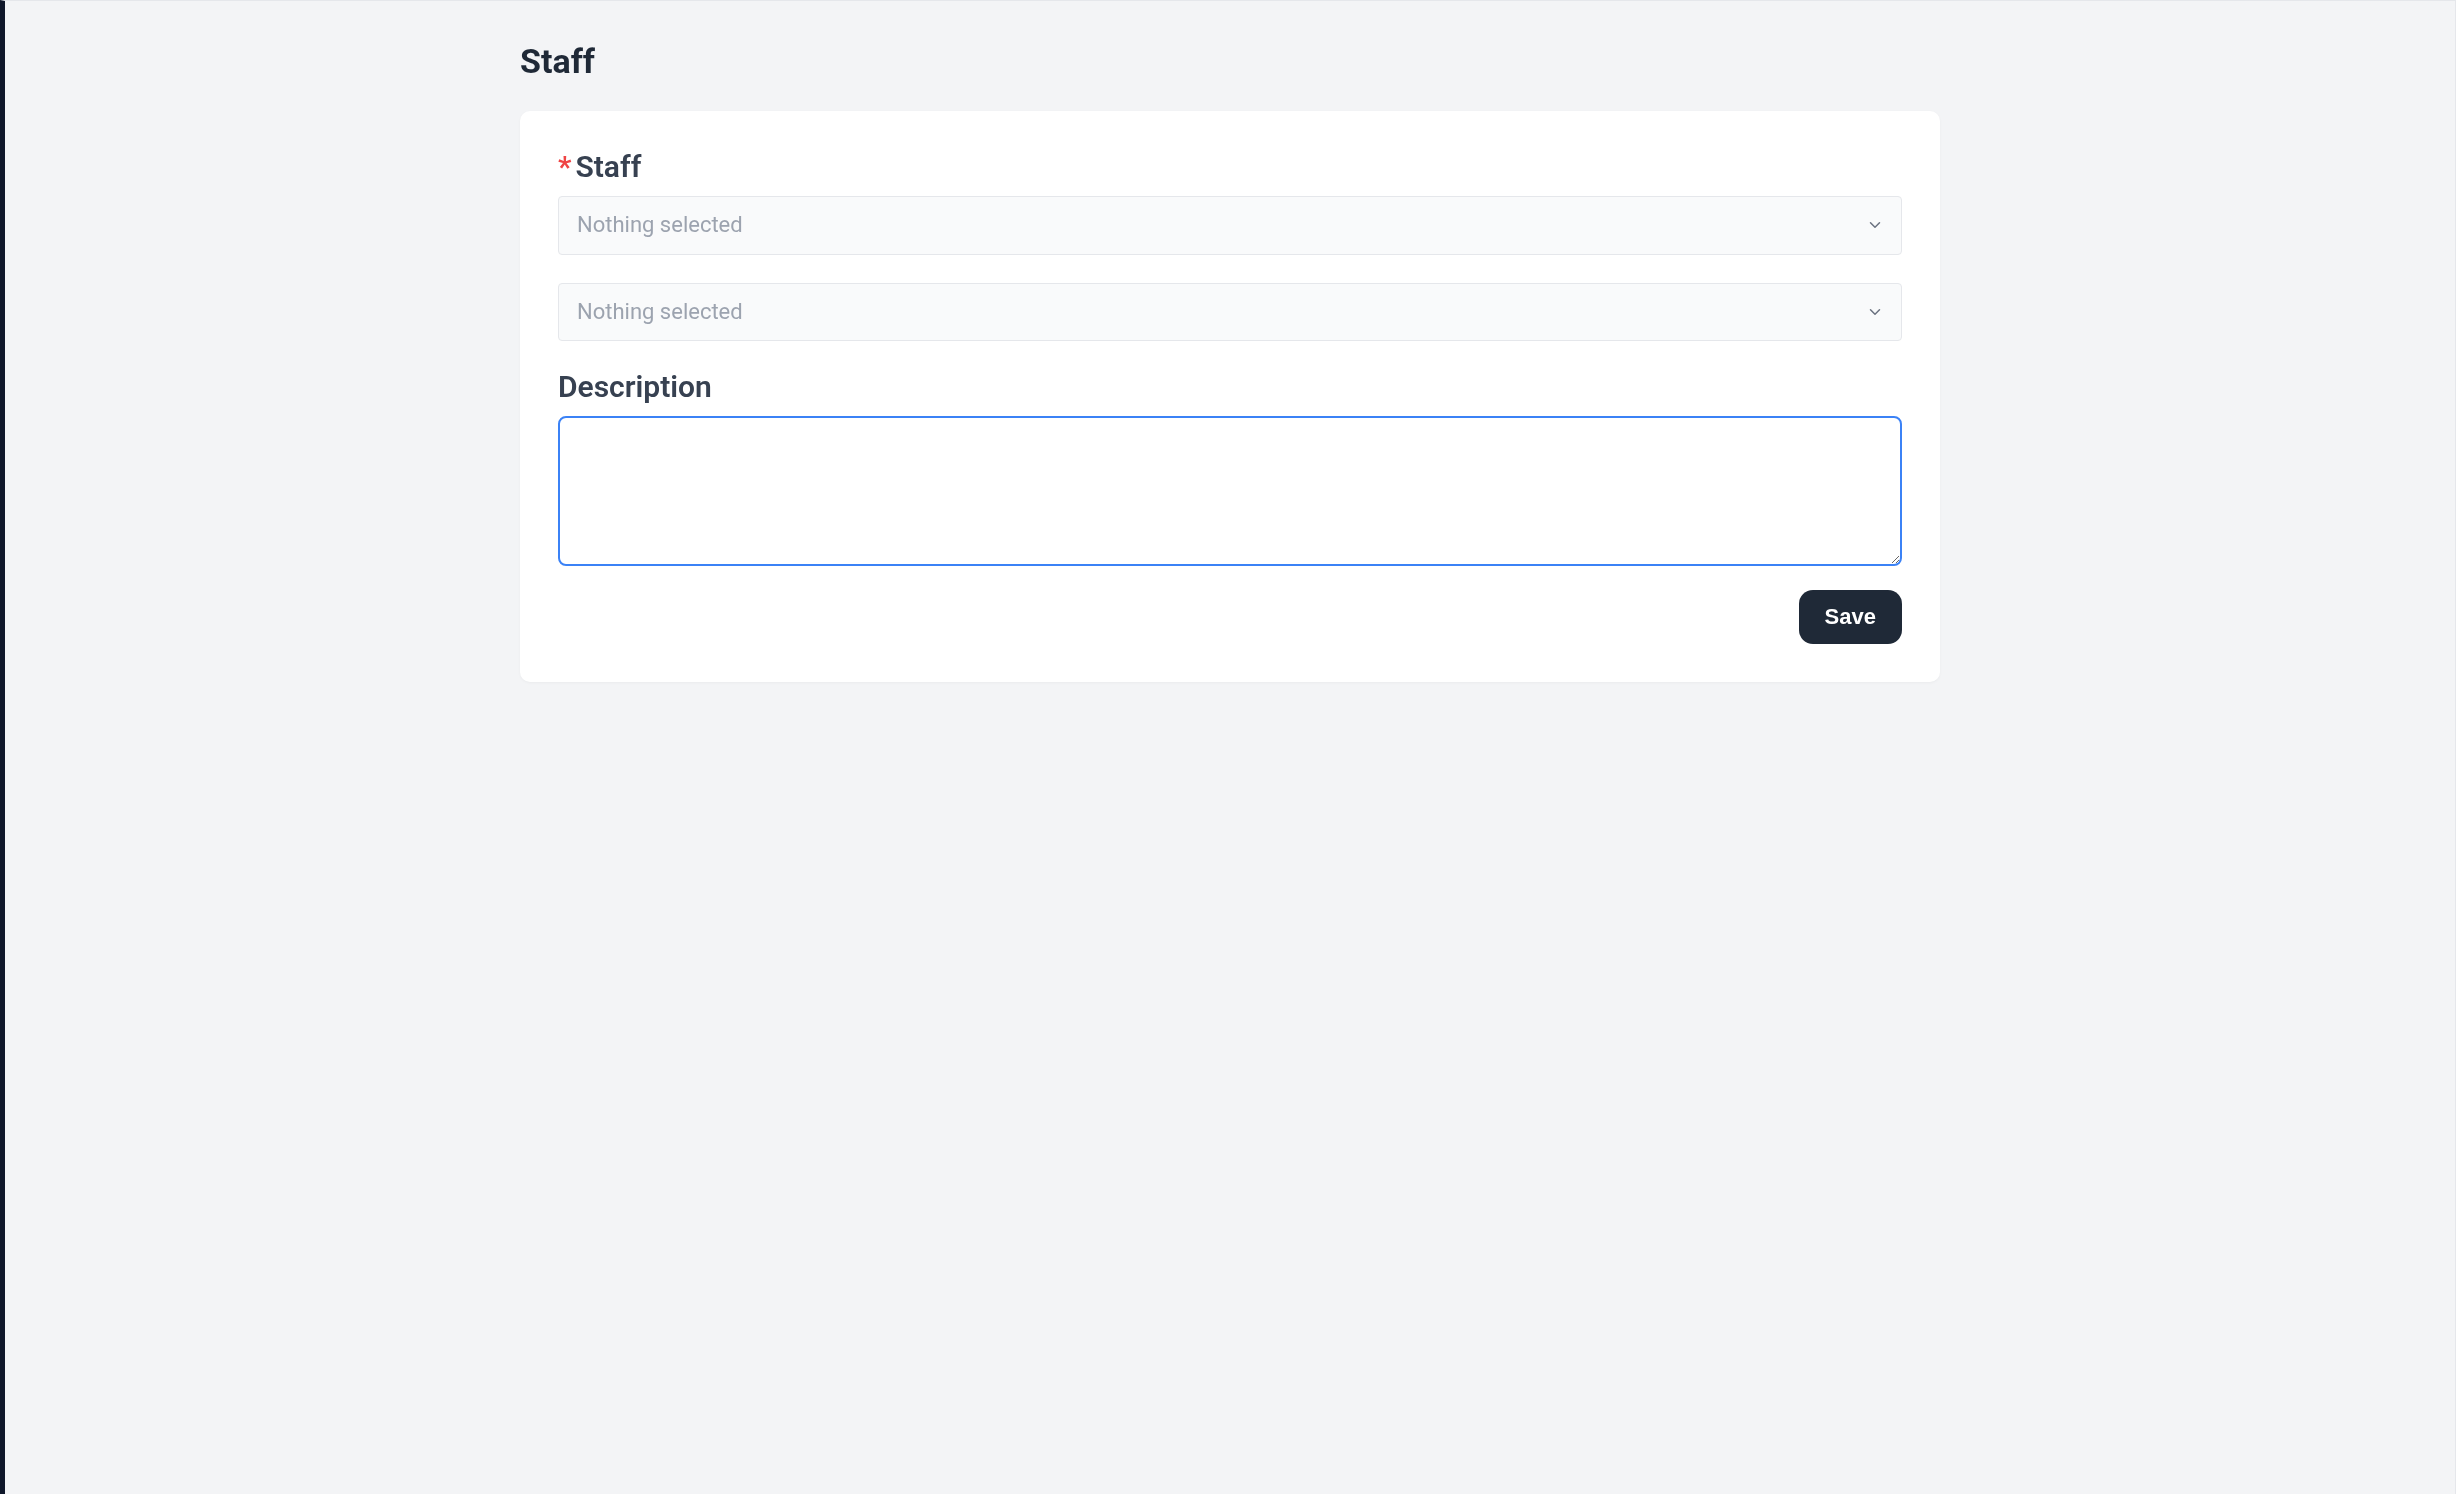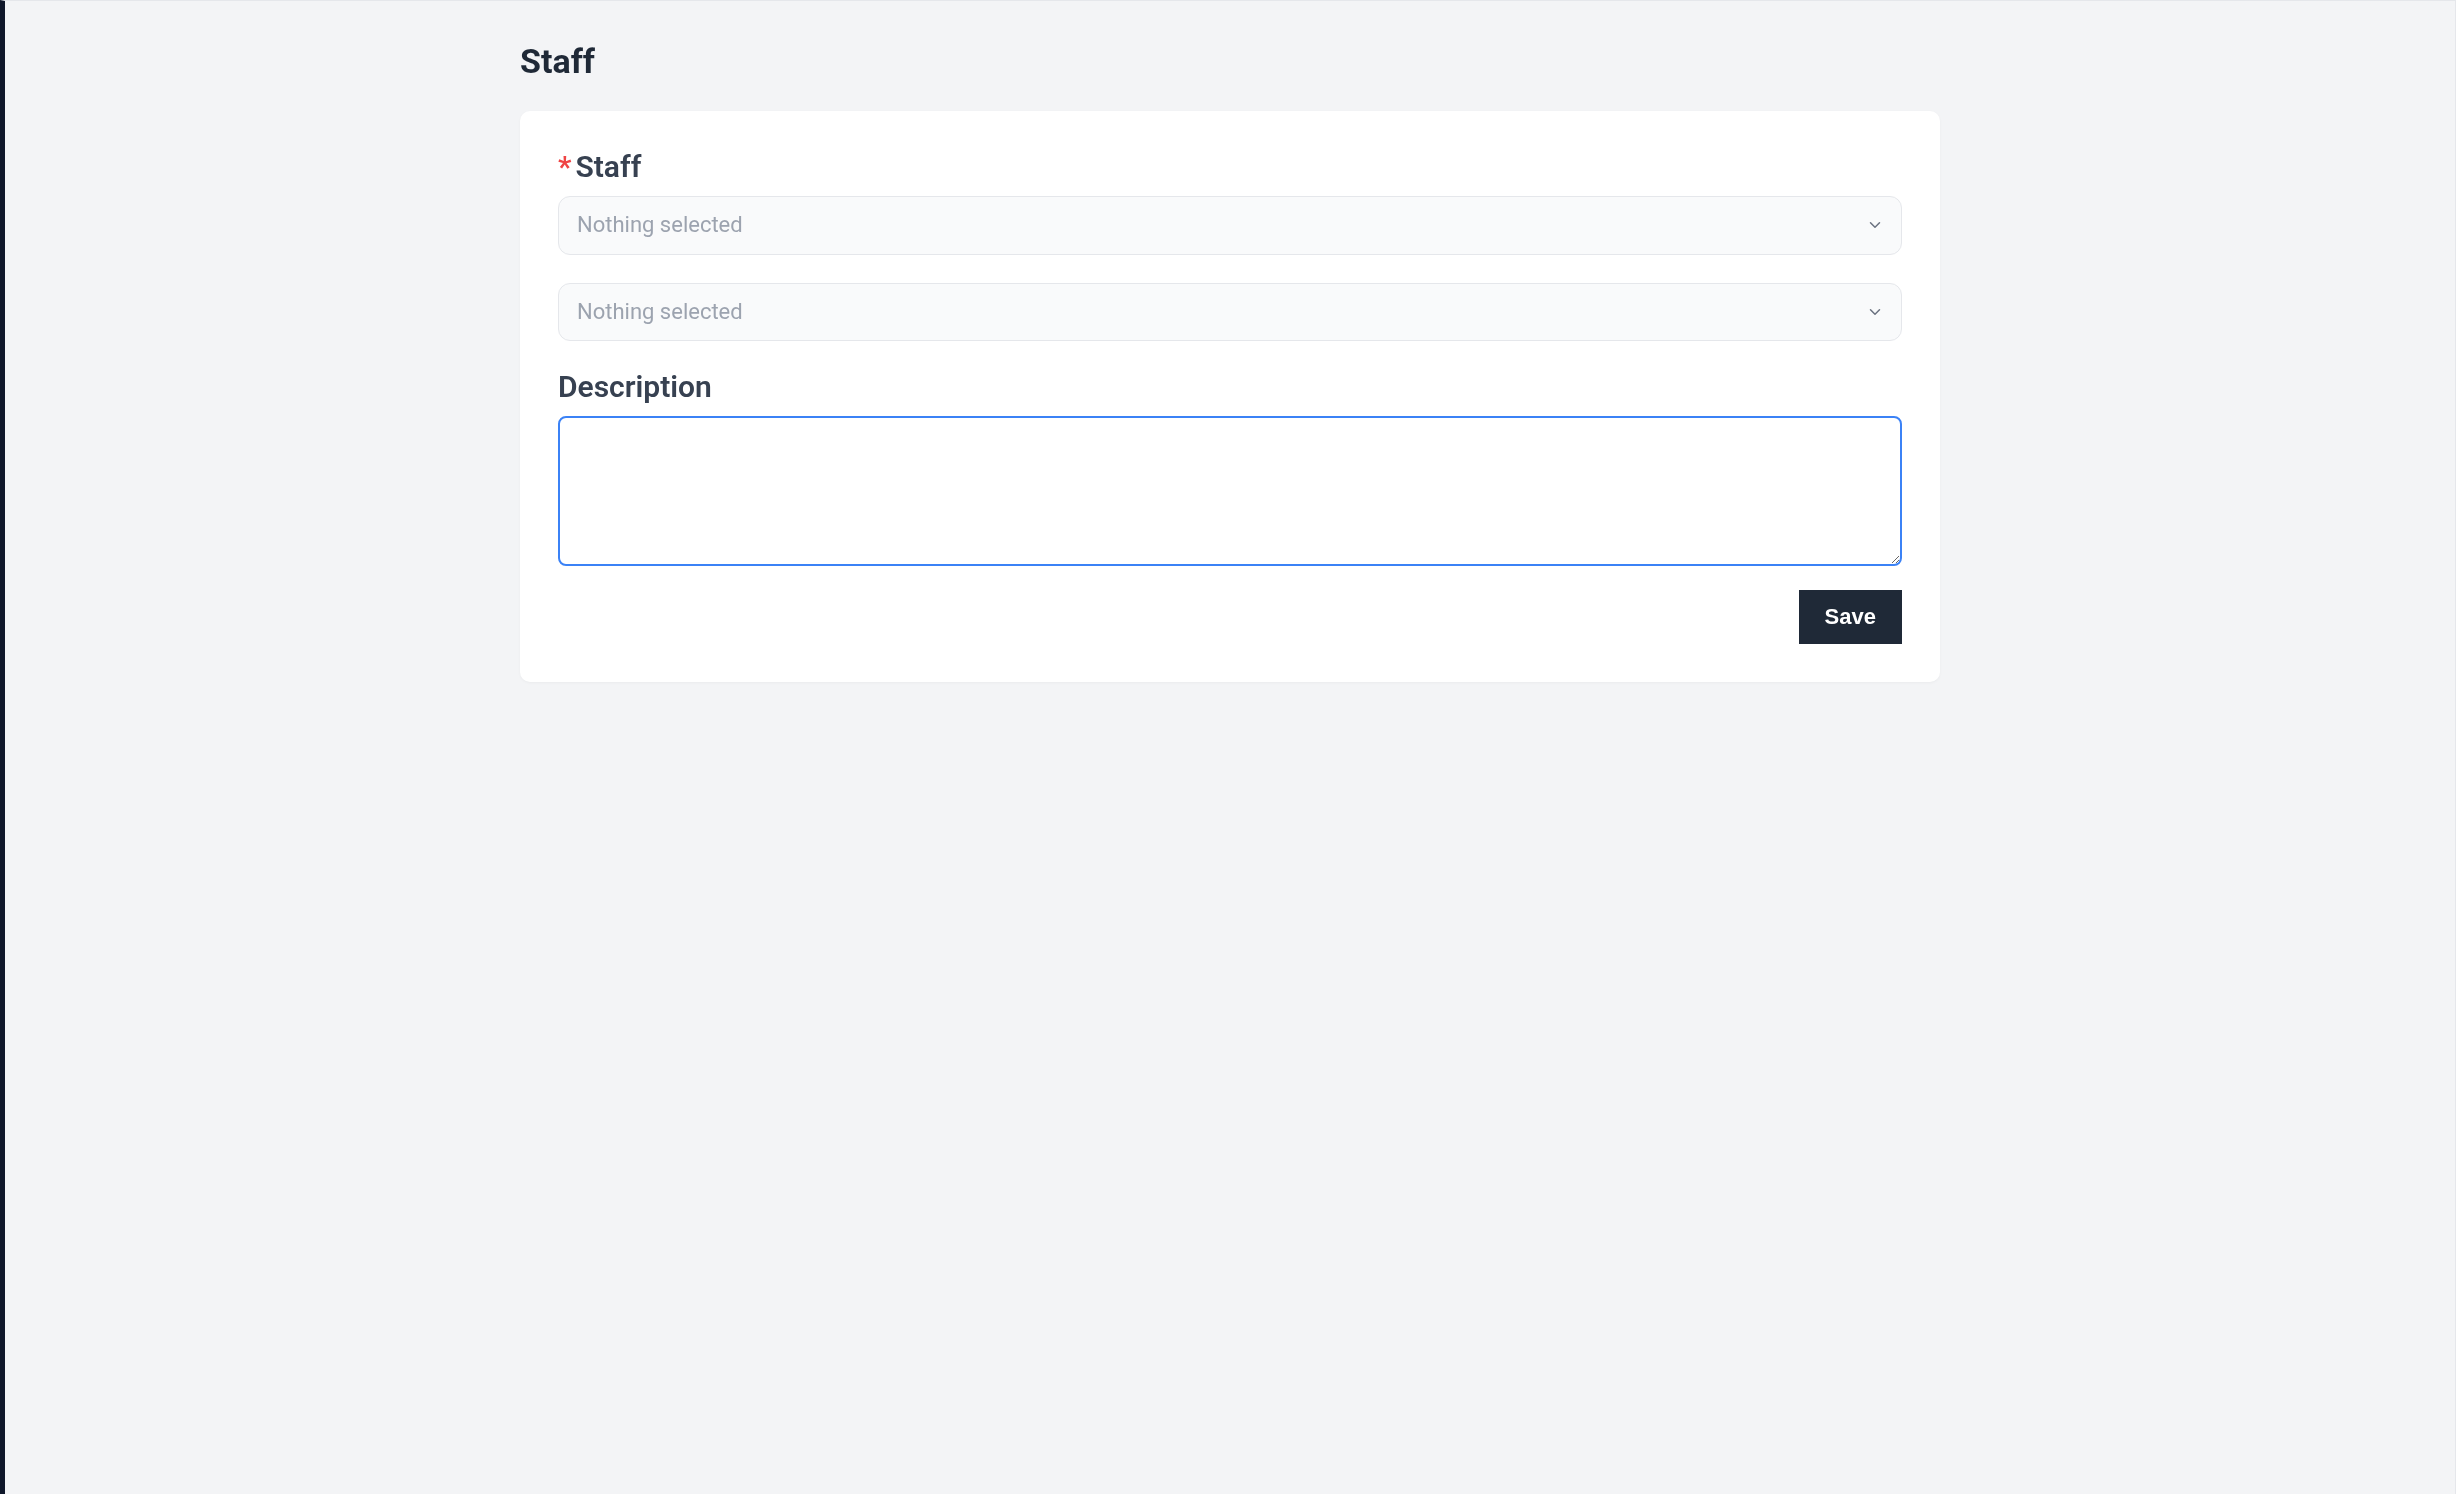--- a/index.html
+++ b/index.html
@@ -64,21 +64,21 @@
 
     .select-wrapper {
       position: relative;
       width: 100%;
     }
 
     .select-control {
       width: 100%;
       background-color: #f9fafb;
       border: 1px solid #e5e7eb;
-      border-radius: 12px;
+      border-radius: 4px;
       padding: 14px 48px 14px 18px;
       font-size: 22px;
       color: #9ca3af;
       cursor: pointer;
       display: flex;
       align-items: center;
       justify-content: space-between;
       line-height: 1.3;
     }
 
@@ -119,21 +119,21 @@
     .button-row {
       display: flex;
       justify-content: flex-end;
       margin-top: 20px;
     }
 
     .save-button {
       background-color: #1f2937;
       color: #ffffff;
       border: none;
-      border-radius: 0;
+      border-radius: 14px;
       padding: 14px 26px;
       font-size: 22px;
       font-weight: 600;
       cursor: pointer;
     }
   </style>
 </head>
 <body>
 
 <div class="page-wrapper">

